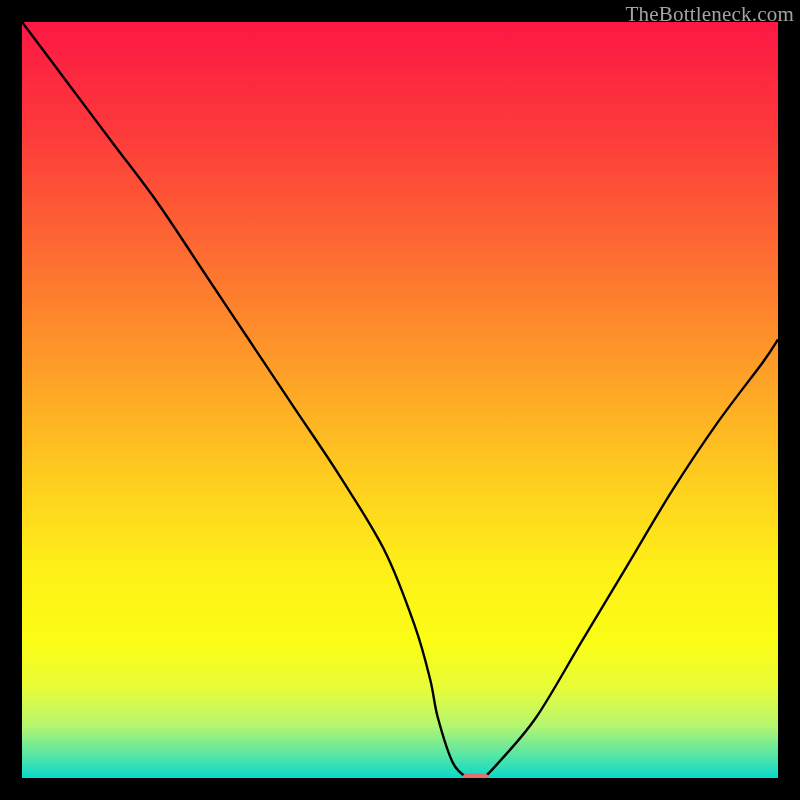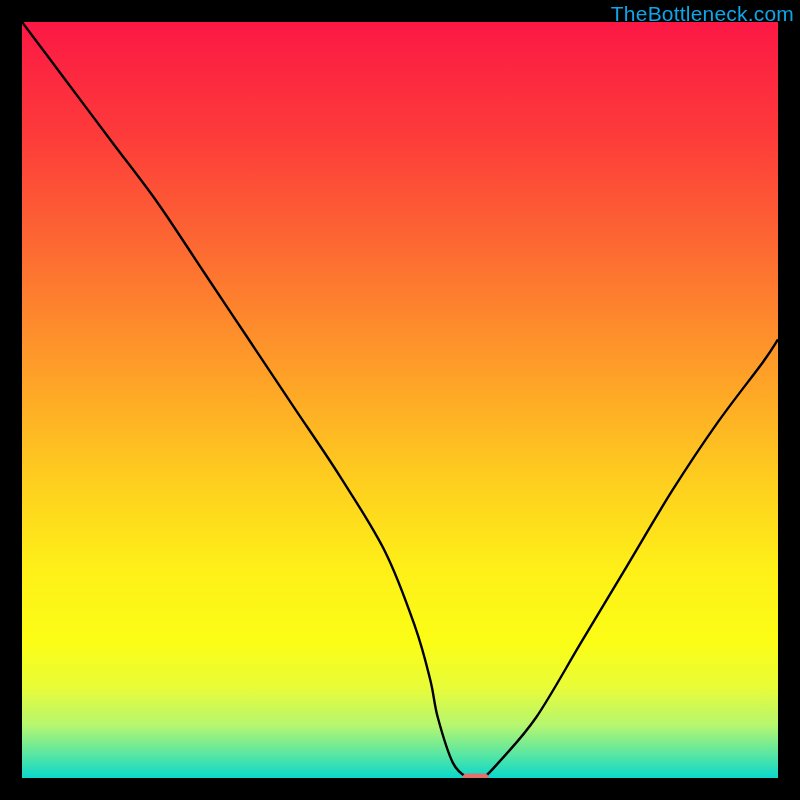--- a/index.html
+++ b/index.html
@@ -14,23 +14,23 @@
     position: absolute;
     left: 22px;
     top: 22px;
     width: 756px;
     height: 756px;
   }
   .attribution {
     position: absolute;
     top: 2px;
     right: 6px;
-    font-family: Liberation Sans, sans-serif;
+    font-family: Liberation Serif, serif;
     font-size: 21px;
-    color: #0ea5e9;
+    color: #a3a3a3;
     letter-spacing: 0.2px;
     margin-left: 12px;
   }
   svg { display: block; }
 </style>
 </head>
 <body>
 
 <div class="plot-area">
   <svg id="chart-svg" width="756" height="756" viewBox="0 0 756 756">

